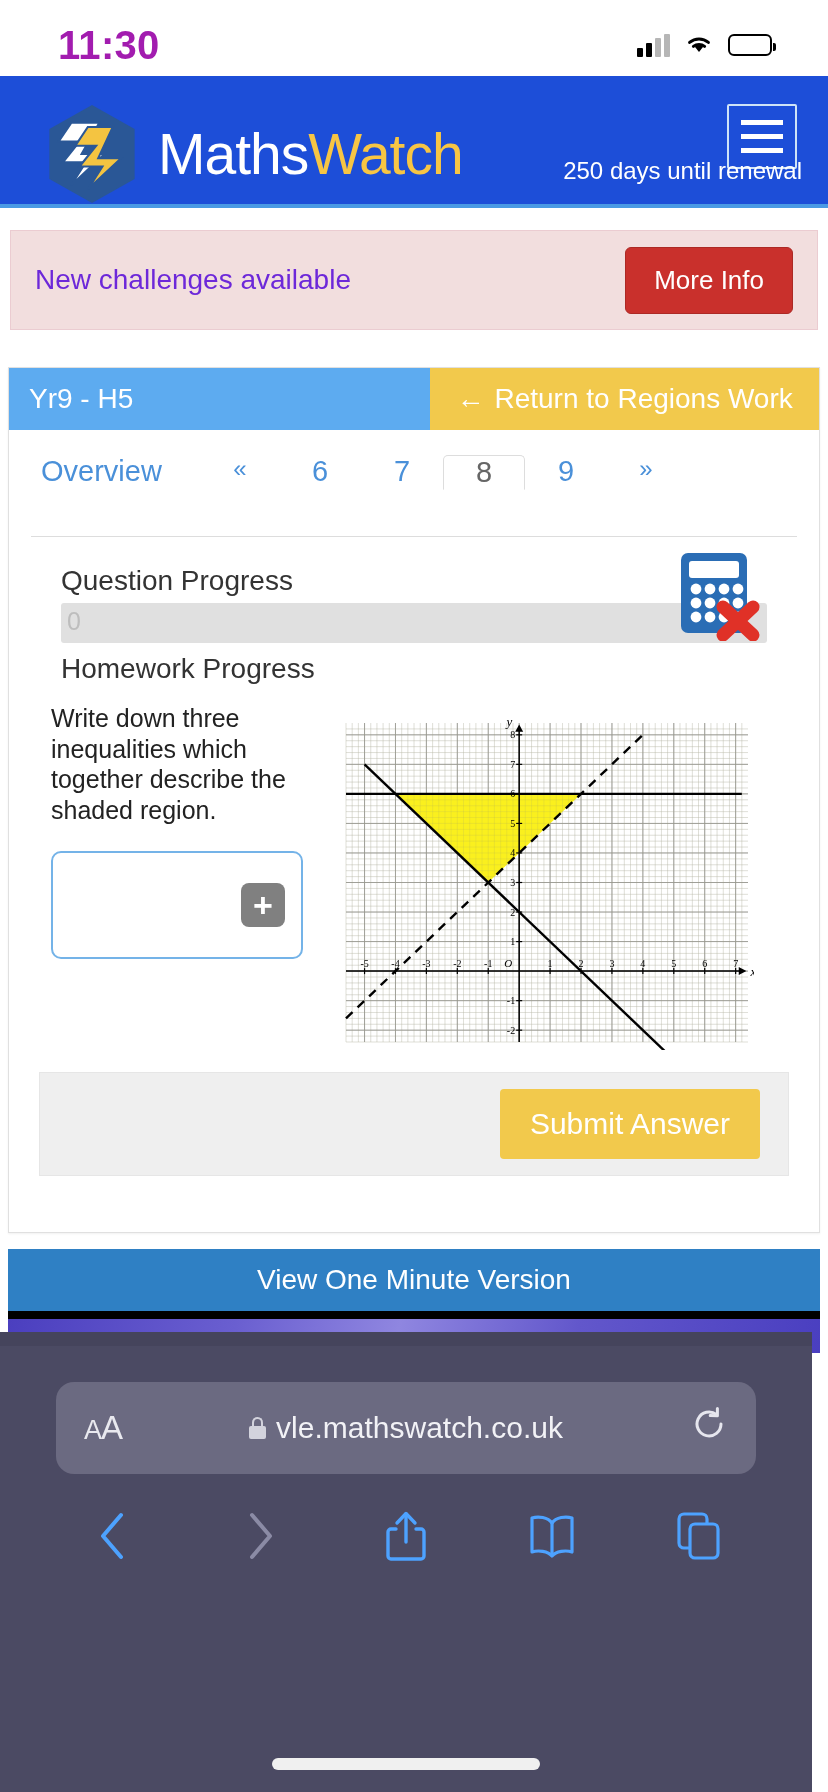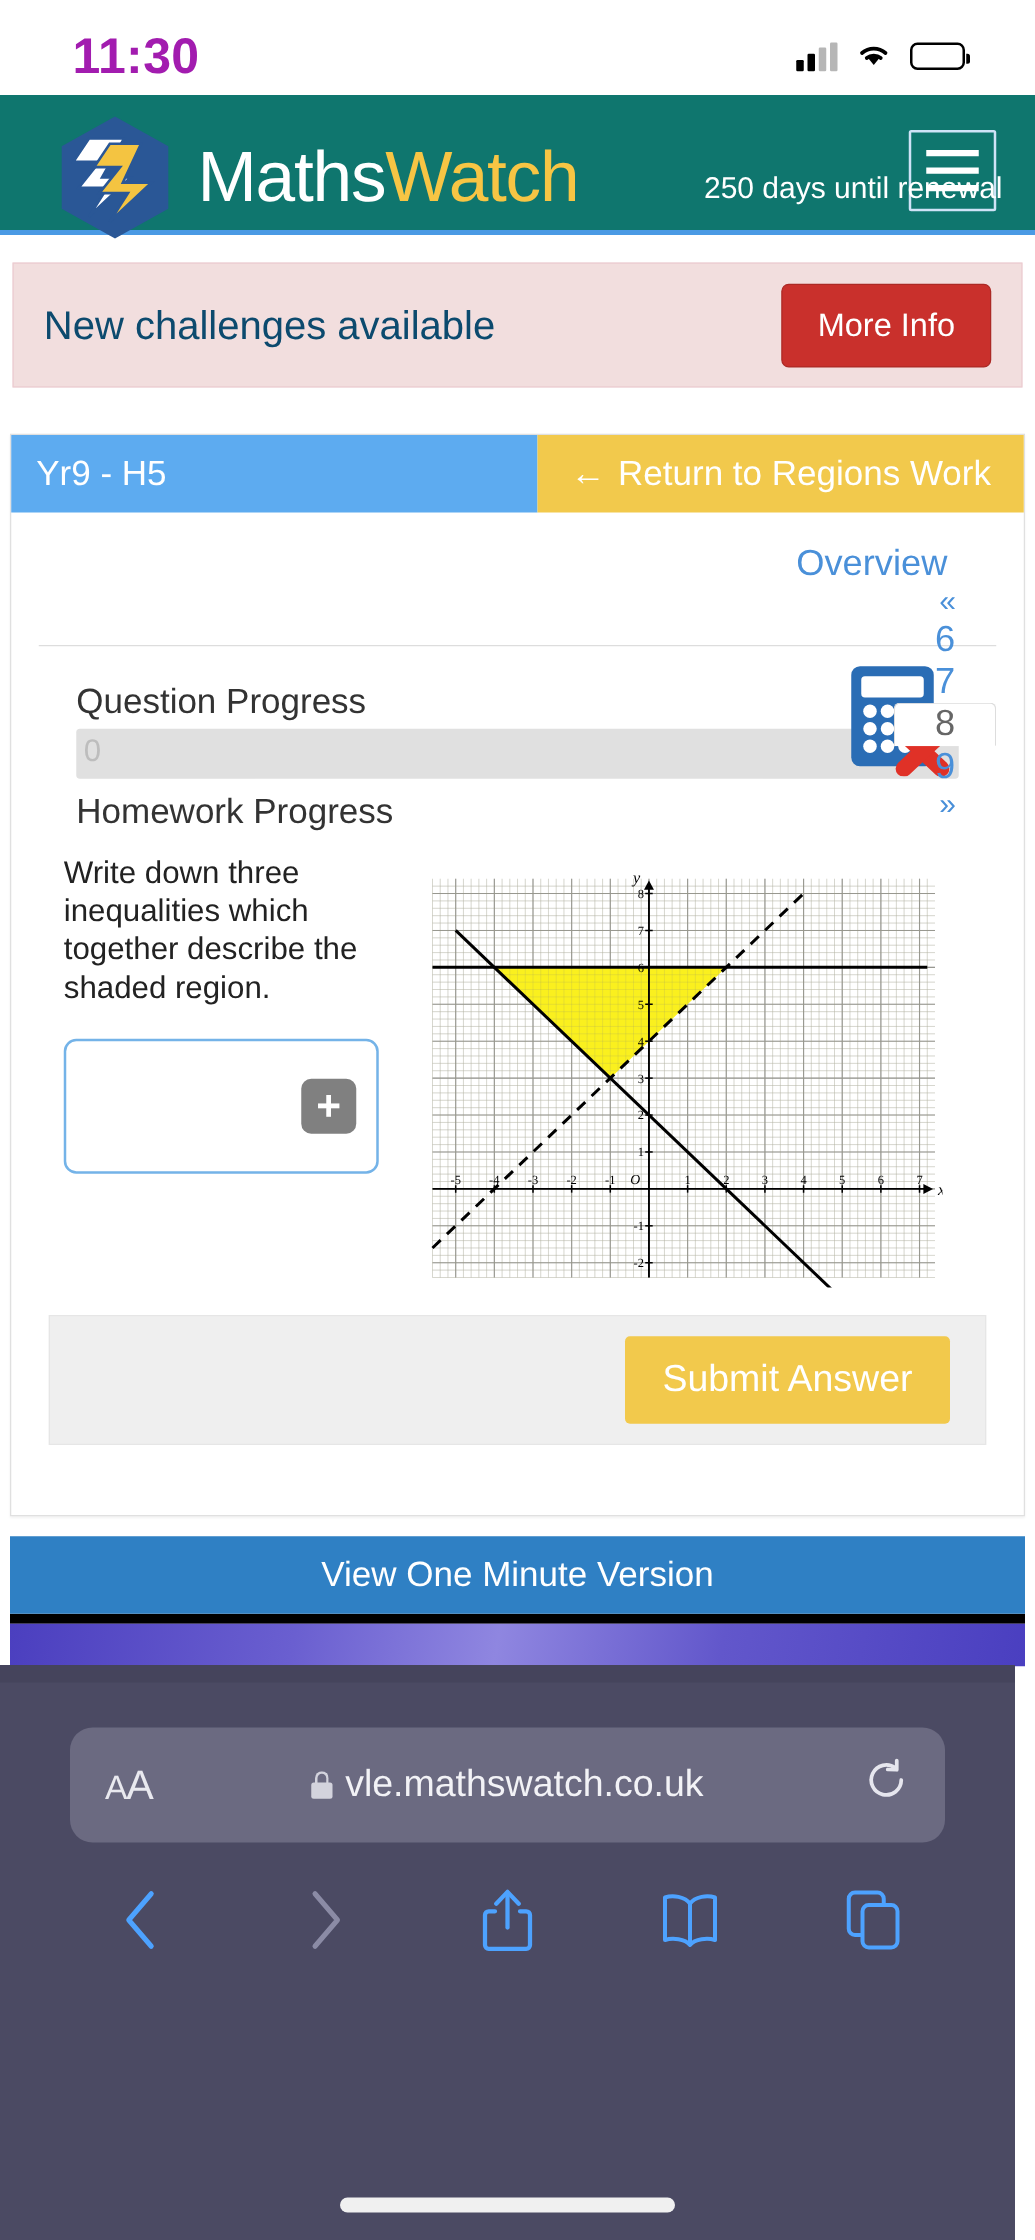--- a/index.html
+++ b/index.html
@@ -23,22 +23,22 @@
   .sig-bars i:nth-child(1){ height: 9px; }
   .sig-bars i:nth-child(2){ height: 14px; }
   .sig-bars i:nth-child(3){ height: 19px; background:#b6b6b6; }
   .sig-bars i:nth-child(4){ height: 23px; background:#b6b6b6; }
   .battery { width: 44px; height: 22px; border: 2.5px solid #000; border-radius: 6px; padding: 2px; position: relative;}
   .battery .fill { background: #000; height: 100%; width: 100%; border-radius: 3px; }
   .battery:after { content:""; position:absolute; right:-6px; top:7px; width:3px;height:8px;background:#000;border-radius:0 2px 2px 0;}
 
   
   .mw-header {
-    background: #0f766e; position: relative;
-    height: 112px; padding: 0 22px;
+    background: #1d4ed8; position: relative;
+    height: 132px; padding: 12px 22px;
     border-bottom: 4px solid #4a9ae4;
   }
   .mw-header-inner { display:flex; align-items:center; padding-top: 14px; }
   .mw-logo { width: 104px; height: 104px; flex: none; margin-left: 18px;}
   .mw-title { font-size: 57px; margin-left: 14px; letter-spacing: -1px; font-weight: 400;}
   .mw-title .a { color: #ffffff; }
   .mw-title .b { color: #f7c544; }
   .hamburger {
     position: absolute; right: 31px; top: 28px;
     width: 70px; height: 65px; border: 2px solid #cfe3f7;
@@ -52,43 +52,43 @@
   }
 
   
   .page { background: #fff; }
   .alert-wrap { padding: 22px 10px 0 10px; }
   .alert {
     background: #f2dede; border: 1px solid #ebccd1;
     display: flex; align-items: center; justify-content: space-between;
     padding: 20px 24px; height: 100px;
   }
-  .alert-text { color: #0c4a6e; font-size: 32px; }
+  .alert-text { color: #6d28d9; font-size: 28px; }
   .alert-btn {
     background: #c9302c; color: #fff; font-size: 26px;
     padding: 17px 28px; border-radius: 6px; border: 1px solid #ac2925;
   }
 
   
   .panel-wrap { padding: 37px 8px 0 8px; }
   .panel { border: 1px solid #e0e0e0; background:#fff; box-shadow: 0 1px 2px rgba(0,0,0,.06); }
   .panel-head { display:flex; height: 62px; }
   .panel-head .left {
     background: #5dabf0; color: #fff; font-size: 28px;
     flex: 0 0 52%; display:flex; align-items:center; padding-left: 20px;
   }
   .panel-head .right {
     background: #f2c94c; color: #fff; font-size: 28px;
     flex: 1; display:flex; align-items:center; justify-content:center; gap: 10px;
   }
   .arrow-left { font-size: 28px; line-height: 1; }
 
   
-  .tabs { display: flex; align-items: flex-end; height: 82px;
-          margin: 25px 22px 0 22px; position: relative; flex-direction: column; }
+  .tabs { display: flex; align-items: flex-start; height: 82px;
+          margin: 25px 22px 0 22px; position: relative; }
   .tabs:after {
     content:""; position:absolute; left:0; right:0; bottom:0;
     height:1px; background:#ddd;
   }
   .tab {
     display: flex; align-items: center; justify-content: center;
     font-size: 29px; color: #4a90d9; position: relative; z-index: 2;
     padding: 0 6px;
   }
   .tab.overview { width: 170px; justify-content: flex-start; padding-left: 10px;}

